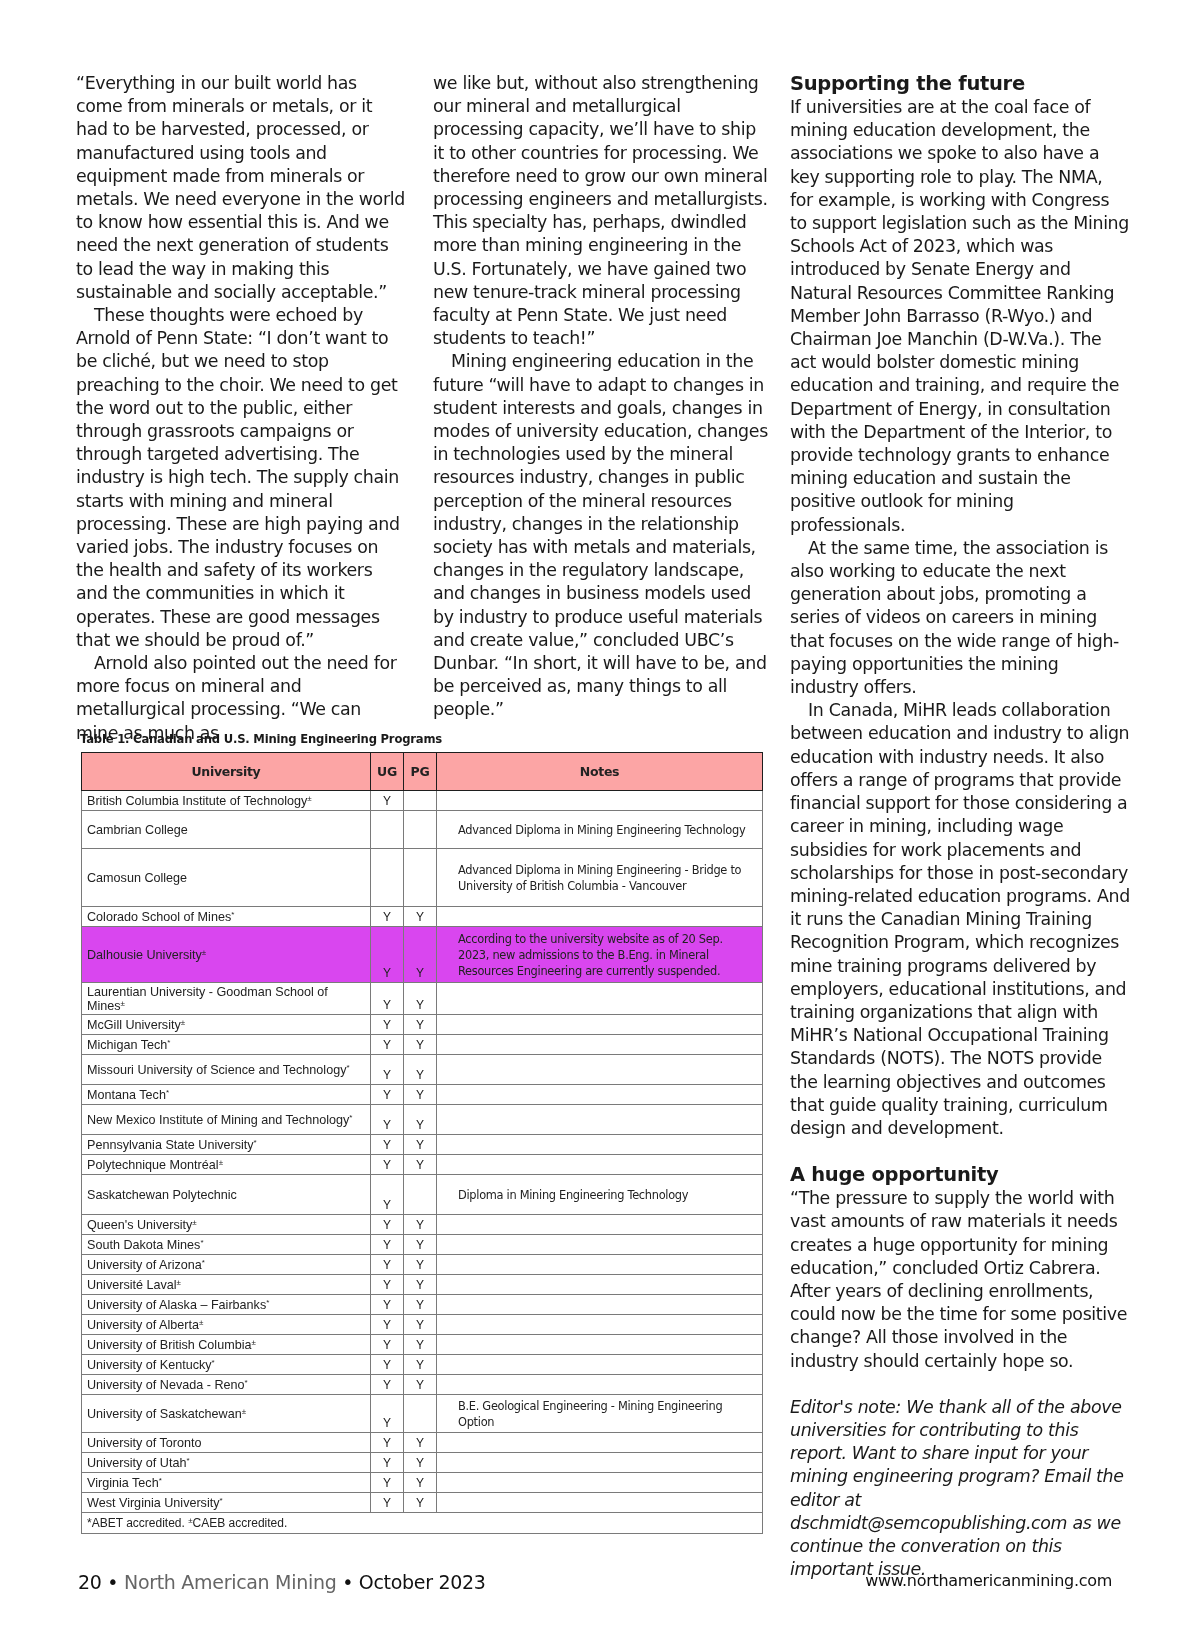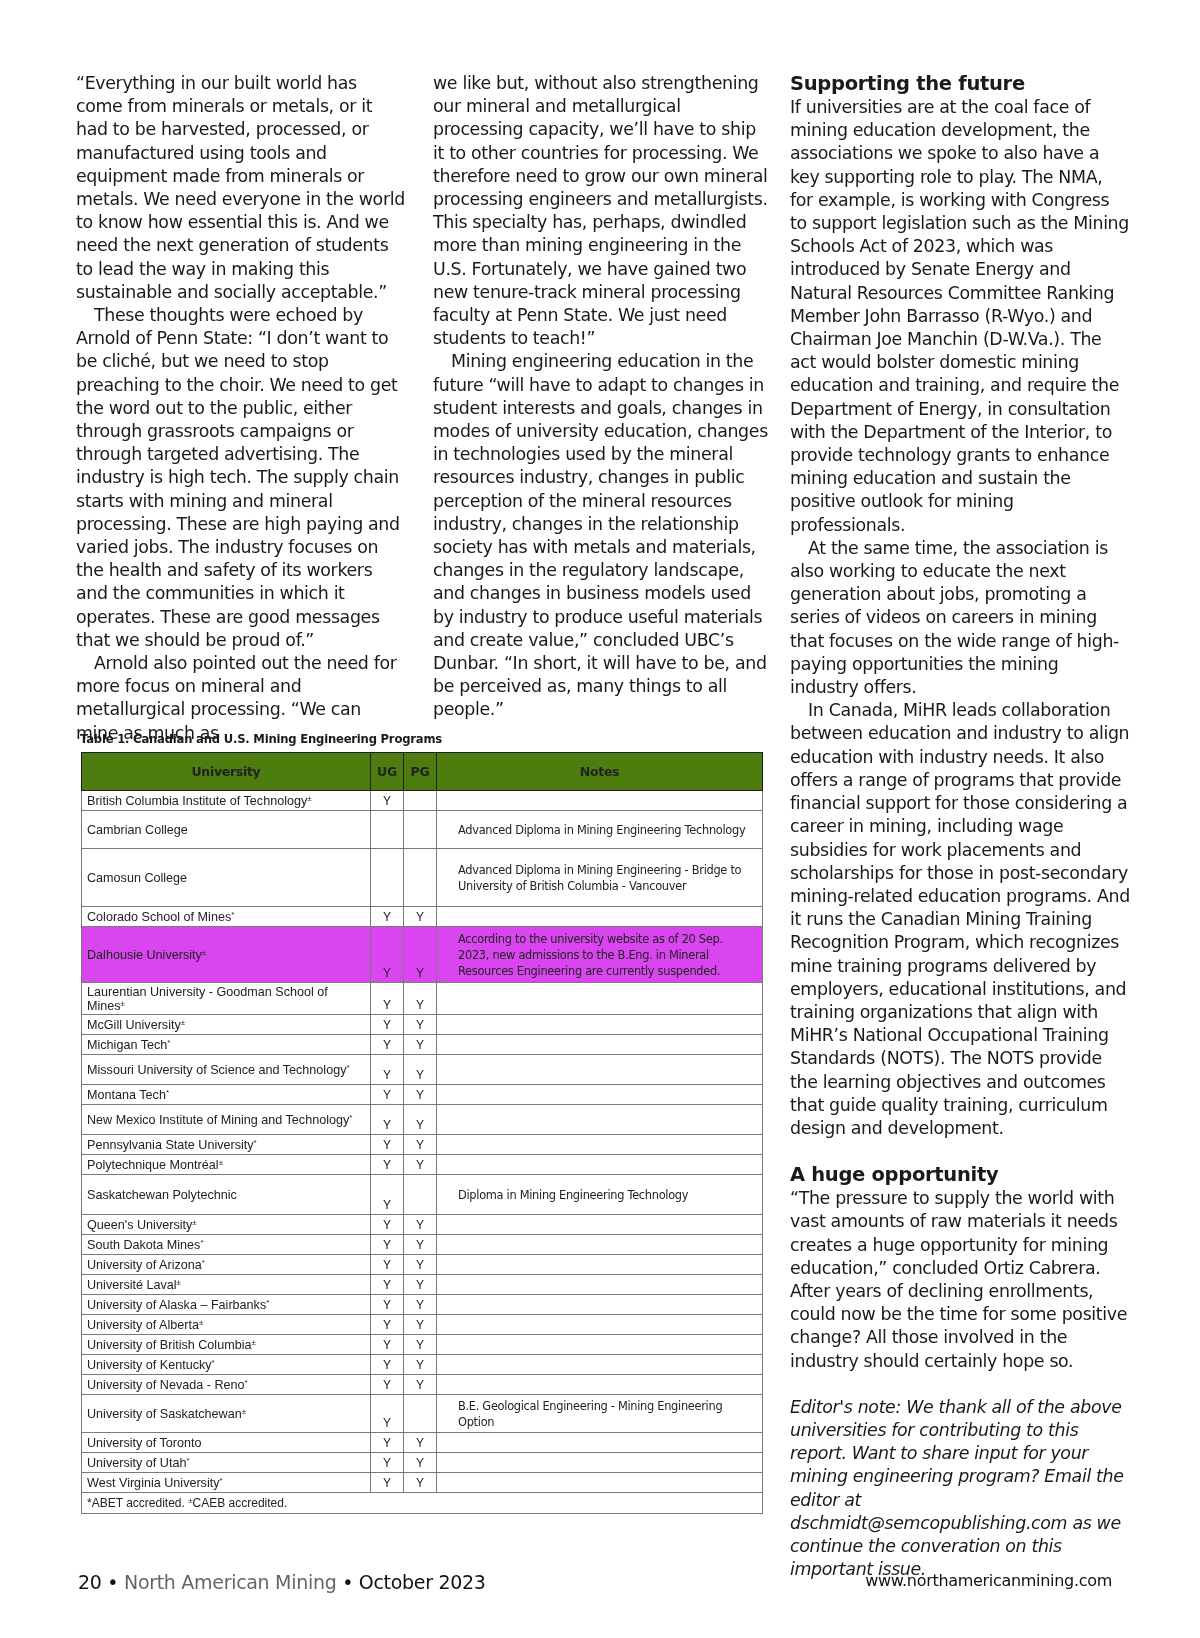--- a/index.html
+++ b/index.html
@@ -12,21 +12,21 @@
   #col2 { left: 433px; top: 72px; width: 335px; }
   #col3 { left: 790px; top: 72px; width: 340px; }
   .heading { font-weight: bold; font-size: 19.5px; line-height: 24px; letter-spacing: -0.3px; }
   .gap { height: 23px; }
   .italic { font-style: italic; }
 
   #table-caption { position: absolute; left: 80px; top: 732px; font-size: 11.6px; font-weight: bold;
                    letter-spacing: -0.2px; }
   #programs-table { position: absolute; left: 81px; top: 752px; width: 682px;
                     border-collapse: collapse; font-family: "Liberation Sans", sans-serif; }
-  #programs-table th { background: #4d7c0f; border: 1.5px solid #1e1e1e; height: 37px;
+  #programs-table th { background: #fca5a5; border: 1.5px solid #1e1e1e; height: 37px;
                        font-size: 12.5px; font-weight: bold; color: #222; padding: 0;
                        font-family: "DejaVu Sans", sans-serif; letter-spacing: -0.3px; }
   #programs-table td { border: 1px solid #7a7a7a; font-size: 12.6px; color: #222; padding: 0 5px;
                        vertical-align: middle; line-height: 14px; }
   #programs-table td.uni { width: 278px; }
   #programs-table td.yn { width: 22px; text-align: center; vertical-align: bottom; padding: 0 0 2px 0; font-size: 12px; }
   #programs-table td.notes { font-family: "DejaVu Sans", sans-serif; font-size: 11.4px; line-height: 16px;
                              letter-spacing: -0.3px; padding-left: 21px; }
   #programs-table tr.shaded td { background: #d946ef; }
   #programs-table td.foot { font-size: 12px; padding: 3px 5px; }
@@ -224,20 +224,26 @@
         <td class="yn">Y</td>
         <td class="notes"></td>
       </tr>
       <tr style="height: 20px;">
         <td class="uni"><span>University of Utah</span><sup>*</sup></td>
         <td class="yn">Y</td>
         <td class="yn">Y</td>
         <td class="notes"></td>
       </tr>
       <tr style="height: 20px;">
+        <td class="uni"><span>Virginia Tech</span><sup>*</sup></td>
+        <td class="yn">Y</td>
+        <td class="yn">Y</td>
+        <td class="notes"></td>
+      </tr>
+      <tr style="height: 20px;">
         <td class="uni"><span>West Virginia University</span><sup>*</sup></td>
         <td class="yn">Y</td>
         <td class="yn">Y</td>
         <td class="notes"></td>
       </tr>
       <tr>
         <td class="foot" colspan="4"><span>*ABET accredited. </span><sup>±</sup><span>CAEB accredited.</span></td>
       </tr>
     </tbody>
 </table>

